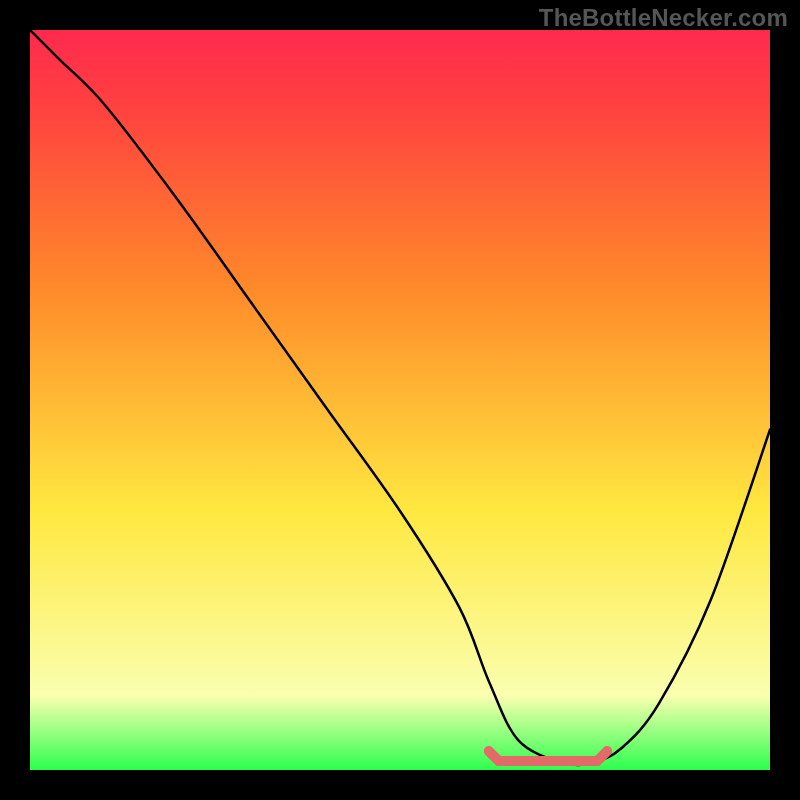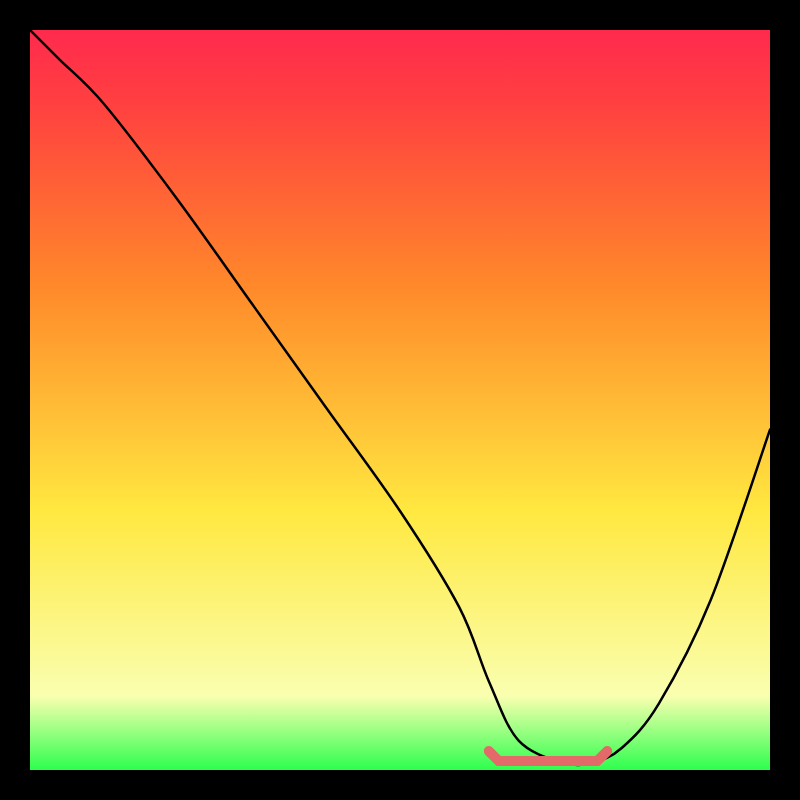--- a/index.html
+++ b/index.html
@@ -34,20 +34,21 @@
     width: 740px;
     height: 740px;
     display: block;
   }
 </style>
 </head>
 <body>
 
 <div class="frame">
 
+  <div class="watermark">TheBottleNecker.com</div>
 
   <svg class="plot" viewBox="0 0 740 740" preserveAspectRatio="none">
     <defs>
       <linearGradient id="bg-grad" x1="0" y1="0" x2="0" y2="1">
         <stop id="g0" offset="0%" stop-color="#ff2a4e"></stop>
         <stop id="g1" offset="10%" stop-color="#ff4040"></stop>
         <stop id="g2" offset="35%" stop-color="#ff8a2a"></stop>
         <stop id="g3" offset="65%" stop-color="#ffe840"></stop>
         <stop id="g4" offset="90%" stop-color="#faffb0"></stop>
         <stop id="g5" offset="100%" stop-color="#2dff4e"></stop>

